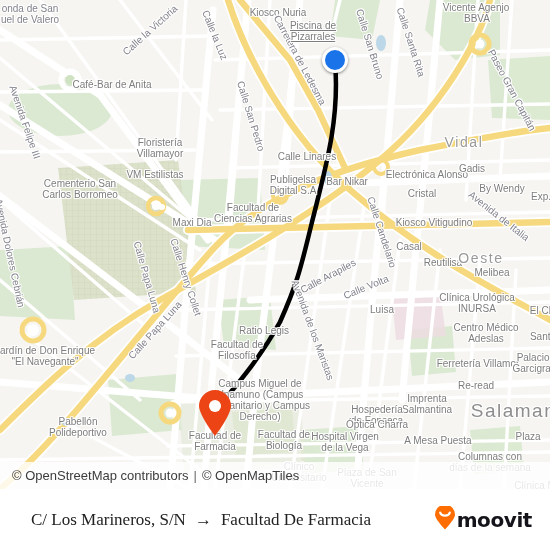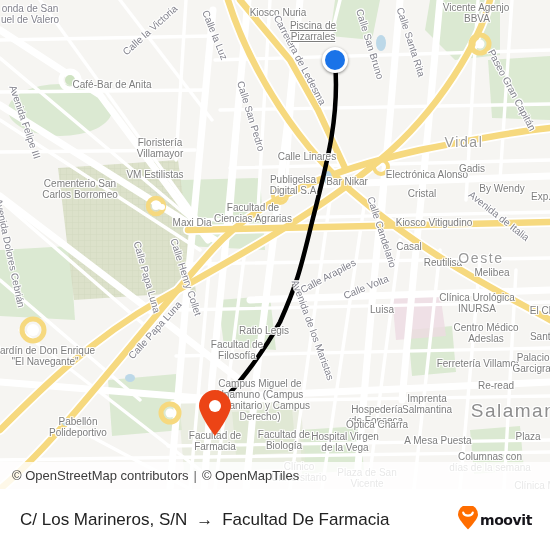--- a/index.html
+++ b/index.html
@@ -113,42 +113,43 @@
     position: absolute;
     left: 0; top: 489px;
     width: 550px; height: 61px;
     background: #ffffff;
     display: flex;
     align-items: center;
   }
   #footer-route {
     display: flex;
     align-items: center;
-    margin-left: 20px;
+    margin-left: 31px;
     font-size: 17px;
     color: #222222;
     white-space: nowrap;
+    font-family: Liberation Serif, serif;
   }
   #footer-route .arrow {
     margin: 0 9px;
     font-size: 17px;
     color: #222222;
   }
   #moovit-logo {
     position: absolute;
     right: 18px;
     top: 50%;
     transform: translateY(-50%);
     display: flex;
     align-items: center;
   }
   #moovit-logo .wordmark {
     font-family: "DejaVu Sans", sans-serif;
     font-weight: bold;
-    font-size: 14px;
+    font-size: 20px;
     color: #15141a;
     letter-spacing: -.4px;
     margin-left: 1px;
   }
 </style>
 </head>
 <body>
 
 <div id="app">
 
@@ -338,21 +339,21 @@
         <div class="map-label poi" style="left: 382px; top: 309px; transform: translate(-50%, -50%) rotate(0deg);">Luisa</div>
         <div class="map-label street" style="left: 313px; top: 330px; transform: translate(-50%, -50%) rotate(70deg);">Avenida de los Maristas</div>
         <div class="map-label poi" style="left: 477px; top: 303px; transform: translate(-50%, -50%) rotate(0deg);">Clínica Urológica
 INURSA</div>
         <div class="map-label poi" style="left: 486px; top: 333px; transform: translate(-50%, -50%) rotate(0deg);">Centro Médico
 Adeslas</div>
         <div class="map-label poi" style="left: 264px; top: 330px; transform: translate(-50%, -50%) rotate(0deg);">Ratio Legis</div>
         <div class="map-label poi" style="left: 237px; top: 350px; transform: translate(-50%, -50%) rotate(0deg);">Facultad de
 Filosofía</div>
         <div class="map-label poi" style="left: 478px; top: 363px; transform: translate(-50%, -50%) rotate(0deg);">Ferretería Villamor</div>
-        <div class="map-label poi" style="left: 496px; top: 385px; transform: translate(-50%, -50%) rotate(0deg);">Re-read</div>
+        <div class="map-label poi" style="left: 476px; top: 385px; transform: translate(-50%, -50%) rotate(0deg);">Re-read</div>
         <div class="map-label poi" style="left: 540px; top: 363px; transform: translate(-50%, -50%) rotate(0deg);">Palacio de
 Garcigrande</div>
         <div class="map-label poi" style="left: 427px; top: 404px; transform: translate(-50%, -50%) rotate(0deg);">Imprenta
 Salmantina</div>
         <div class="map-label poi" style="left: 377px; top: 415px; transform: translate(-50%, -50%) rotate(0deg);">Hospedería
 de Fonseca</div>
         <div class="map-label city" style="left: 525px; top: 410px; transform: translate(-50%, -50%) rotate(0deg);">Salamanca</div>
         <div class="map-label poi" style="left: 260px; top: 400px; transform: translate(-50%, -50%) rotate(0deg);">Campus Miguel de
 Unamuno (Campus
 Biosanitario y Campus

